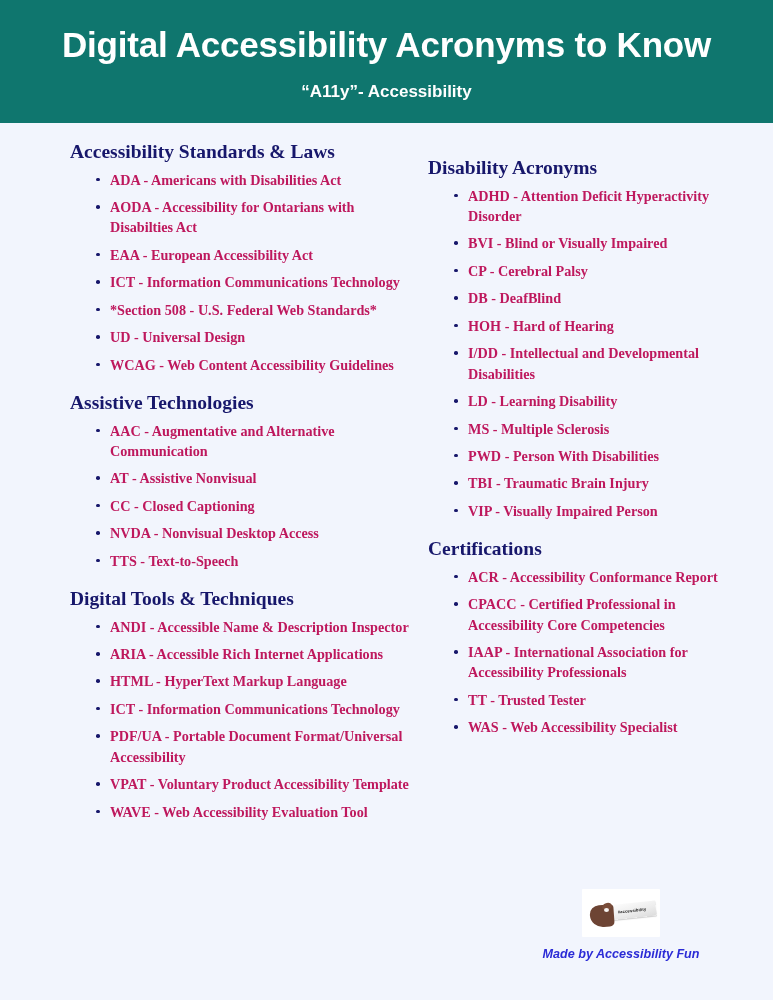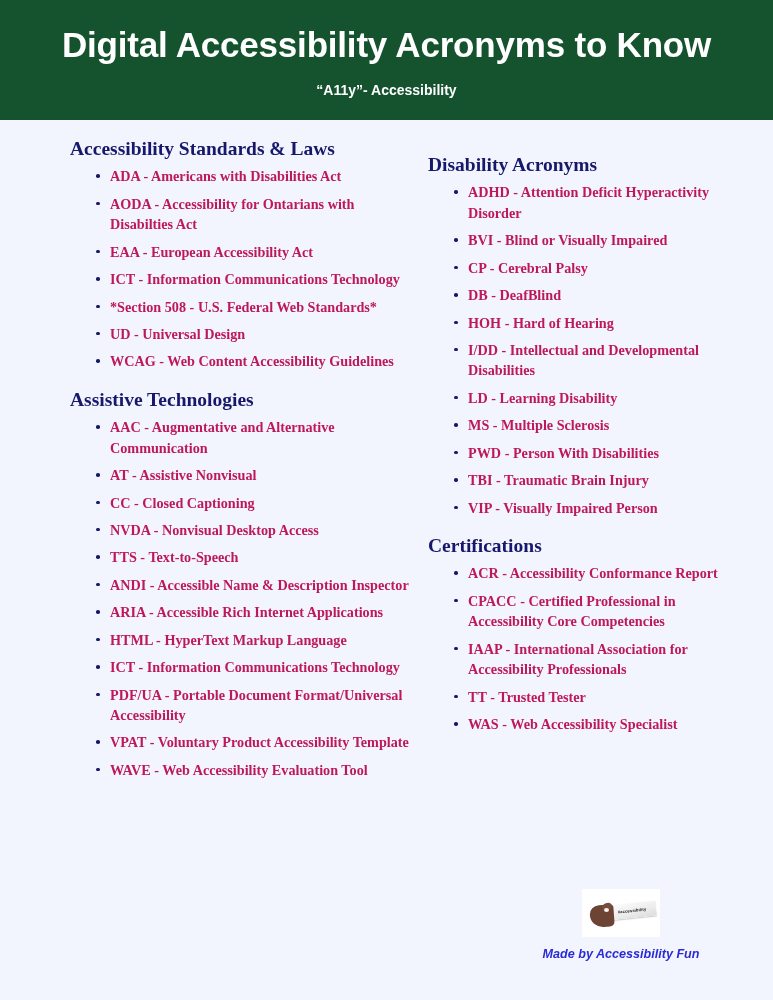--- a/index.html
+++ b/index.html
@@ -10,37 +10,37 @@
     width: 773px;
     height: 1000px;
     background: #f2f5fd;
     font-family: "Liberation Sans", sans-serif;
     overflow: hidden;
     position: relative;
   }
 
   
   .banner {
-    background: #14532d;
+    background: #0f766e;
     width: 100%;
     padding: 26px 0 22px 0;
     box-sizing: border-box;
     text-align: center;
   }
   .banner-title {
     color: #ffffff;
     font-size: 35px;
     font-weight: bold;
     line-height: 1.1;
     letter-spacing: -0.2px;
     margin: 0;
   }
   .banner-subtitle {
     color: #ffffff;
-    font-size: 14px;
+    font-size: 17px;
     font-weight: bold;
     margin: 18px 0 0 0;
     line-height: 1.1;
   }
 
   
   .page {
     display: flex;
     padding: 18px 22px 0 22px;
     box-sizing: border-box;
@@ -204,20 +204,21 @@
         <div class="section-heading">Assistive Technologies</div>
         <ul class="acr-list">
           <li>AAC - Augmentative and Alternative Communication</li>
           <li>AT - Assistive Nonvisual</li>
           <li>CC - Closed Captioning</li>
           <li>NVDA - Nonvisual Desktop Access</li>
           <li>TTS - Text-to-Speech</li>
         </ul>
       </div>
       <div class="section">
+        <div class="section-heading">Digital Tools &amp; Techniques</div>
         <ul class="acr-list">
           <li>ANDI - Accessible Name &amp; Description Inspector</li>
           <li>ARIA - Accessible Rich Internet Applications</li>
           <li>HTML - HyperText Markup Language</li>
           <li>ICT - Information Communications Technology</li>
           <li>PDF/UA - Portable Document Format/Universal Accessibility</li>
           <li>VPAT - Voluntary Product Accessibility Template</li>
           <li>WAVE - Web Accessibility Evaluation Tool</li>
         </ul>
       </div>

